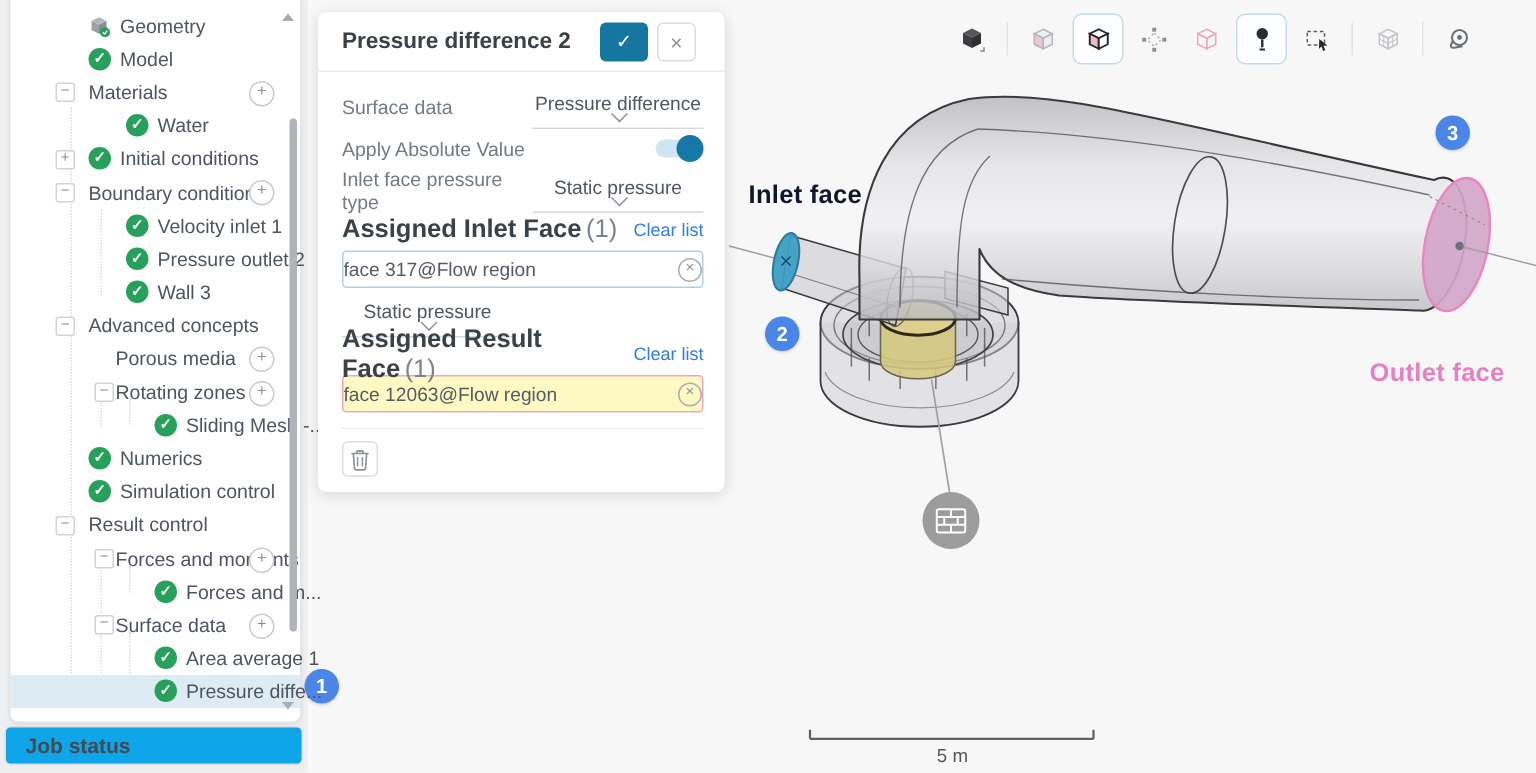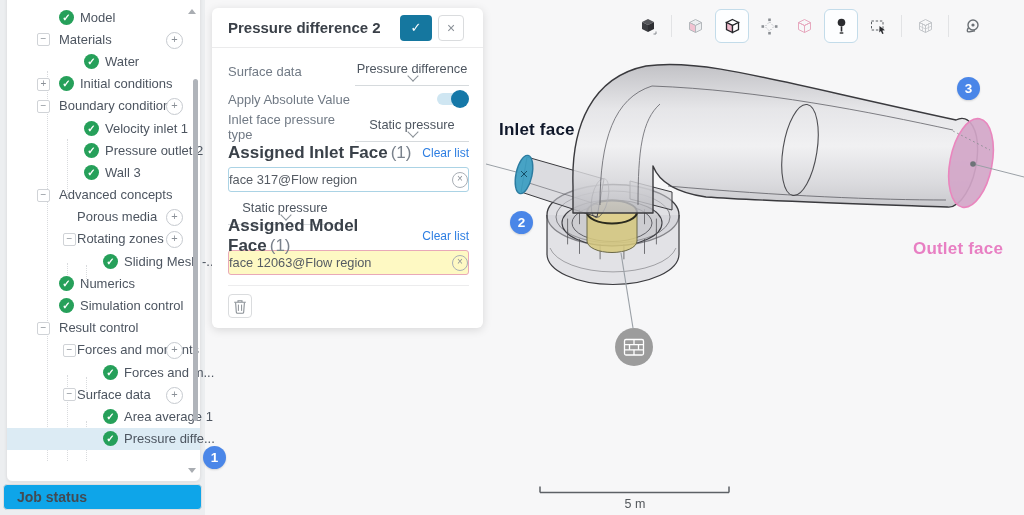--- a/index.html
+++ b/index.html
@@ -264,20 +264,32 @@
     <div class="tconn" style="left:40px;top:80px;height:390px;"></div>
     <div class="tconn" style="left:60px;top:148px;height:58px;"></div>
     <div class="tconn" style="left:60px;top:272px;height:22px;"></div>
     <div class="tconn" style="left:60px;top:384px;height:86px;"></div>
     <div class="tconn" style="left:79px;top:274px;height:18px;"></div>
     <div class="tconn" style="left:79px;top:386px;height:18px;"></div>
     <div class="tconn" style="left:79px;top:430px;height:40px;"></div>
 
     <div class="tree-rows">
       <div class="trow pA">
+        <span class="geo">
+          <svg width="15" height="15" viewBox="0 0 15 15">
+              <polygon points="7,1.5 12,4 7,6.5 2,4" fill="#b3b7bc"></polygon>
+              <polygon points="2,4 7,6.5 7,12.5 2,10" fill="#9aa0a6"></polygon>
+              <polygon points="7,6.5 12,4 12,10 7,12.5" fill="#878d94"></polygon>
+              <circle cx="11" cy="11.5" r="3.4" fill="#26a05a"></circle>
+              <polyline points="9.6,11.5 10.7,12.6 12.5,10.5" fill="none" stroke="#fff" stroke-width=".9"></polyline>
+            </svg>
+        </span>
+        <span>Geometry</span>
+      </div>
+      <div class="trow pA">
         <span class="chk">✓</span>
         <span>Model</span>
       </div>
       <div class="trow pA">
         <span class="exp expL">−</span>
         <span>Materials</span>
         <span class="plusR">+</span>
       </div>
       <div class="trow pC">
         <span class="chk">✓</span>
@@ -405,21 +417,21 @@
         <span class="chip-x">×</span>
       </div>
       <div class="prow">
         <div class="sel-box">
           <span class="sel-val">Static pressure</span>
           <span class="chev"></span>
         </div>
       </div>
       <div class="hrow">
         <div class="hlabel">
-          <span>Assigned Model Face</span><span class="hcount">(1)</span>
+          <span>Assigned Result Face</span><span class="hcount">(1)</span>
         </div>
         <span class="clear">Clear list</span>
       </div>
       <div class="chip pink">
         <span class="chip-text">face 12063@Flow region</span>
         <span class="chip-x">×</span>
       </div>
       <div class="p-foot">
         <div class="btn-trash">
           <svg width="14" height="15" viewBox="0 0 14 15">

